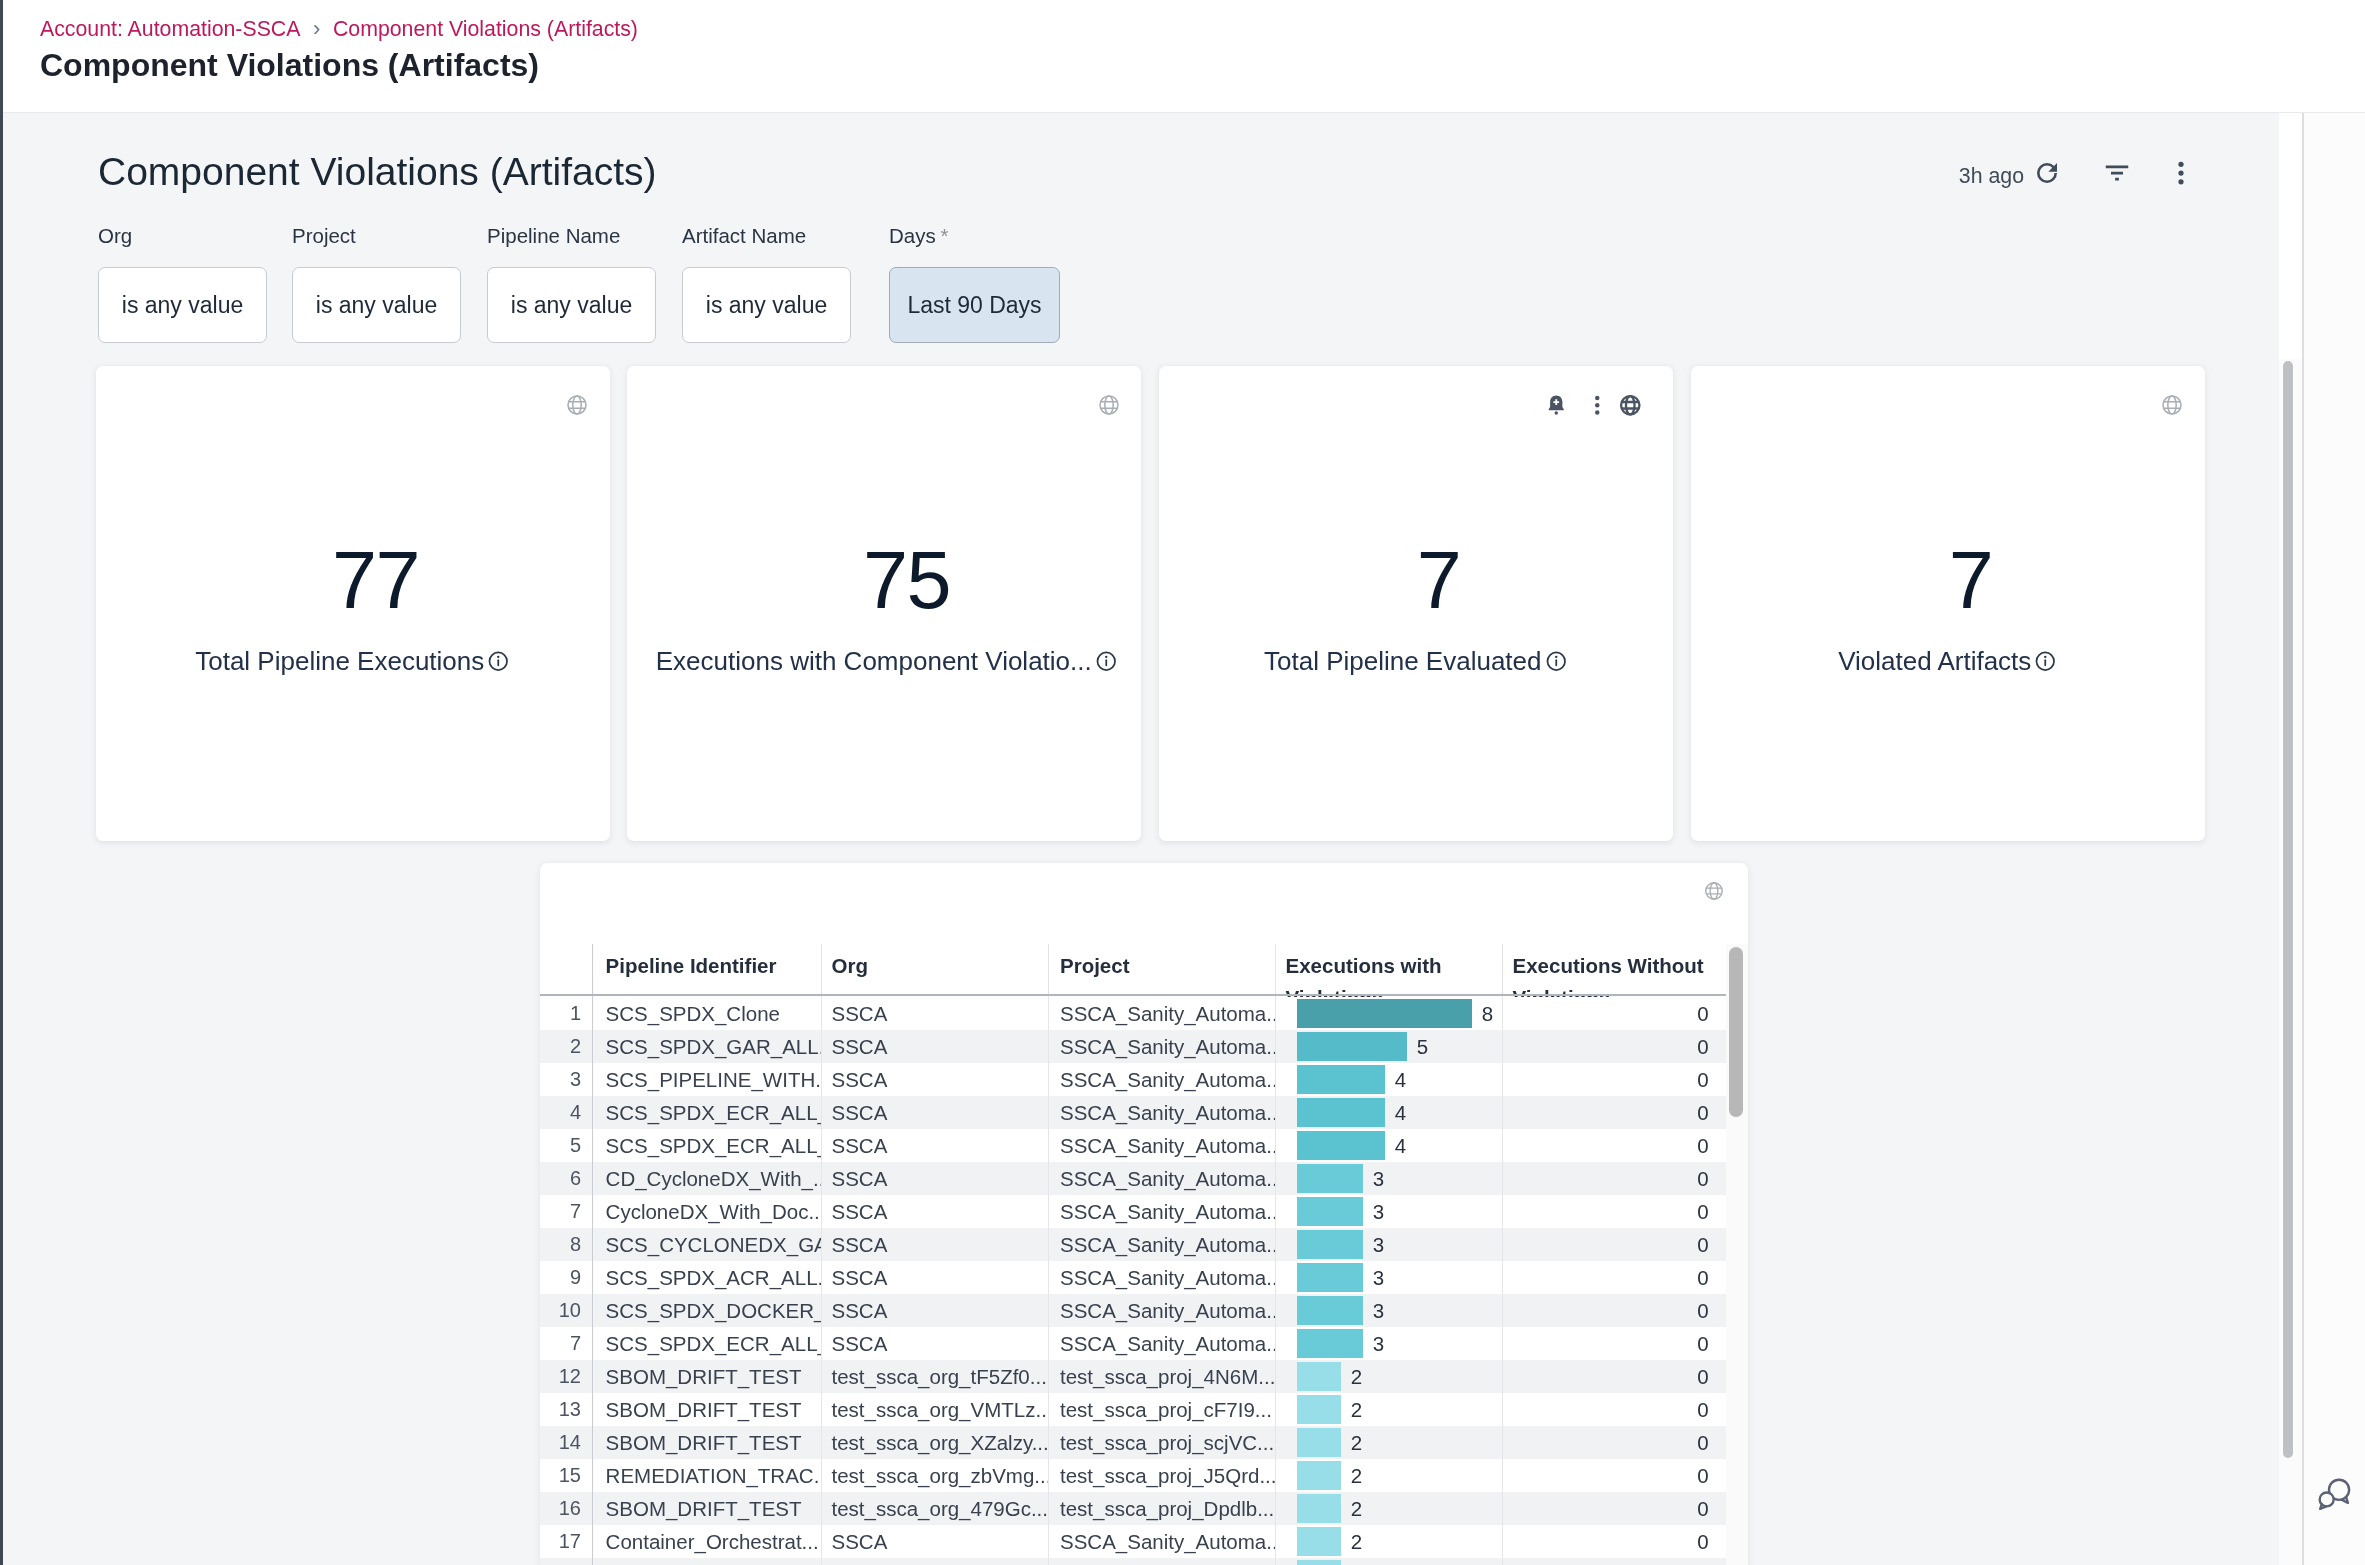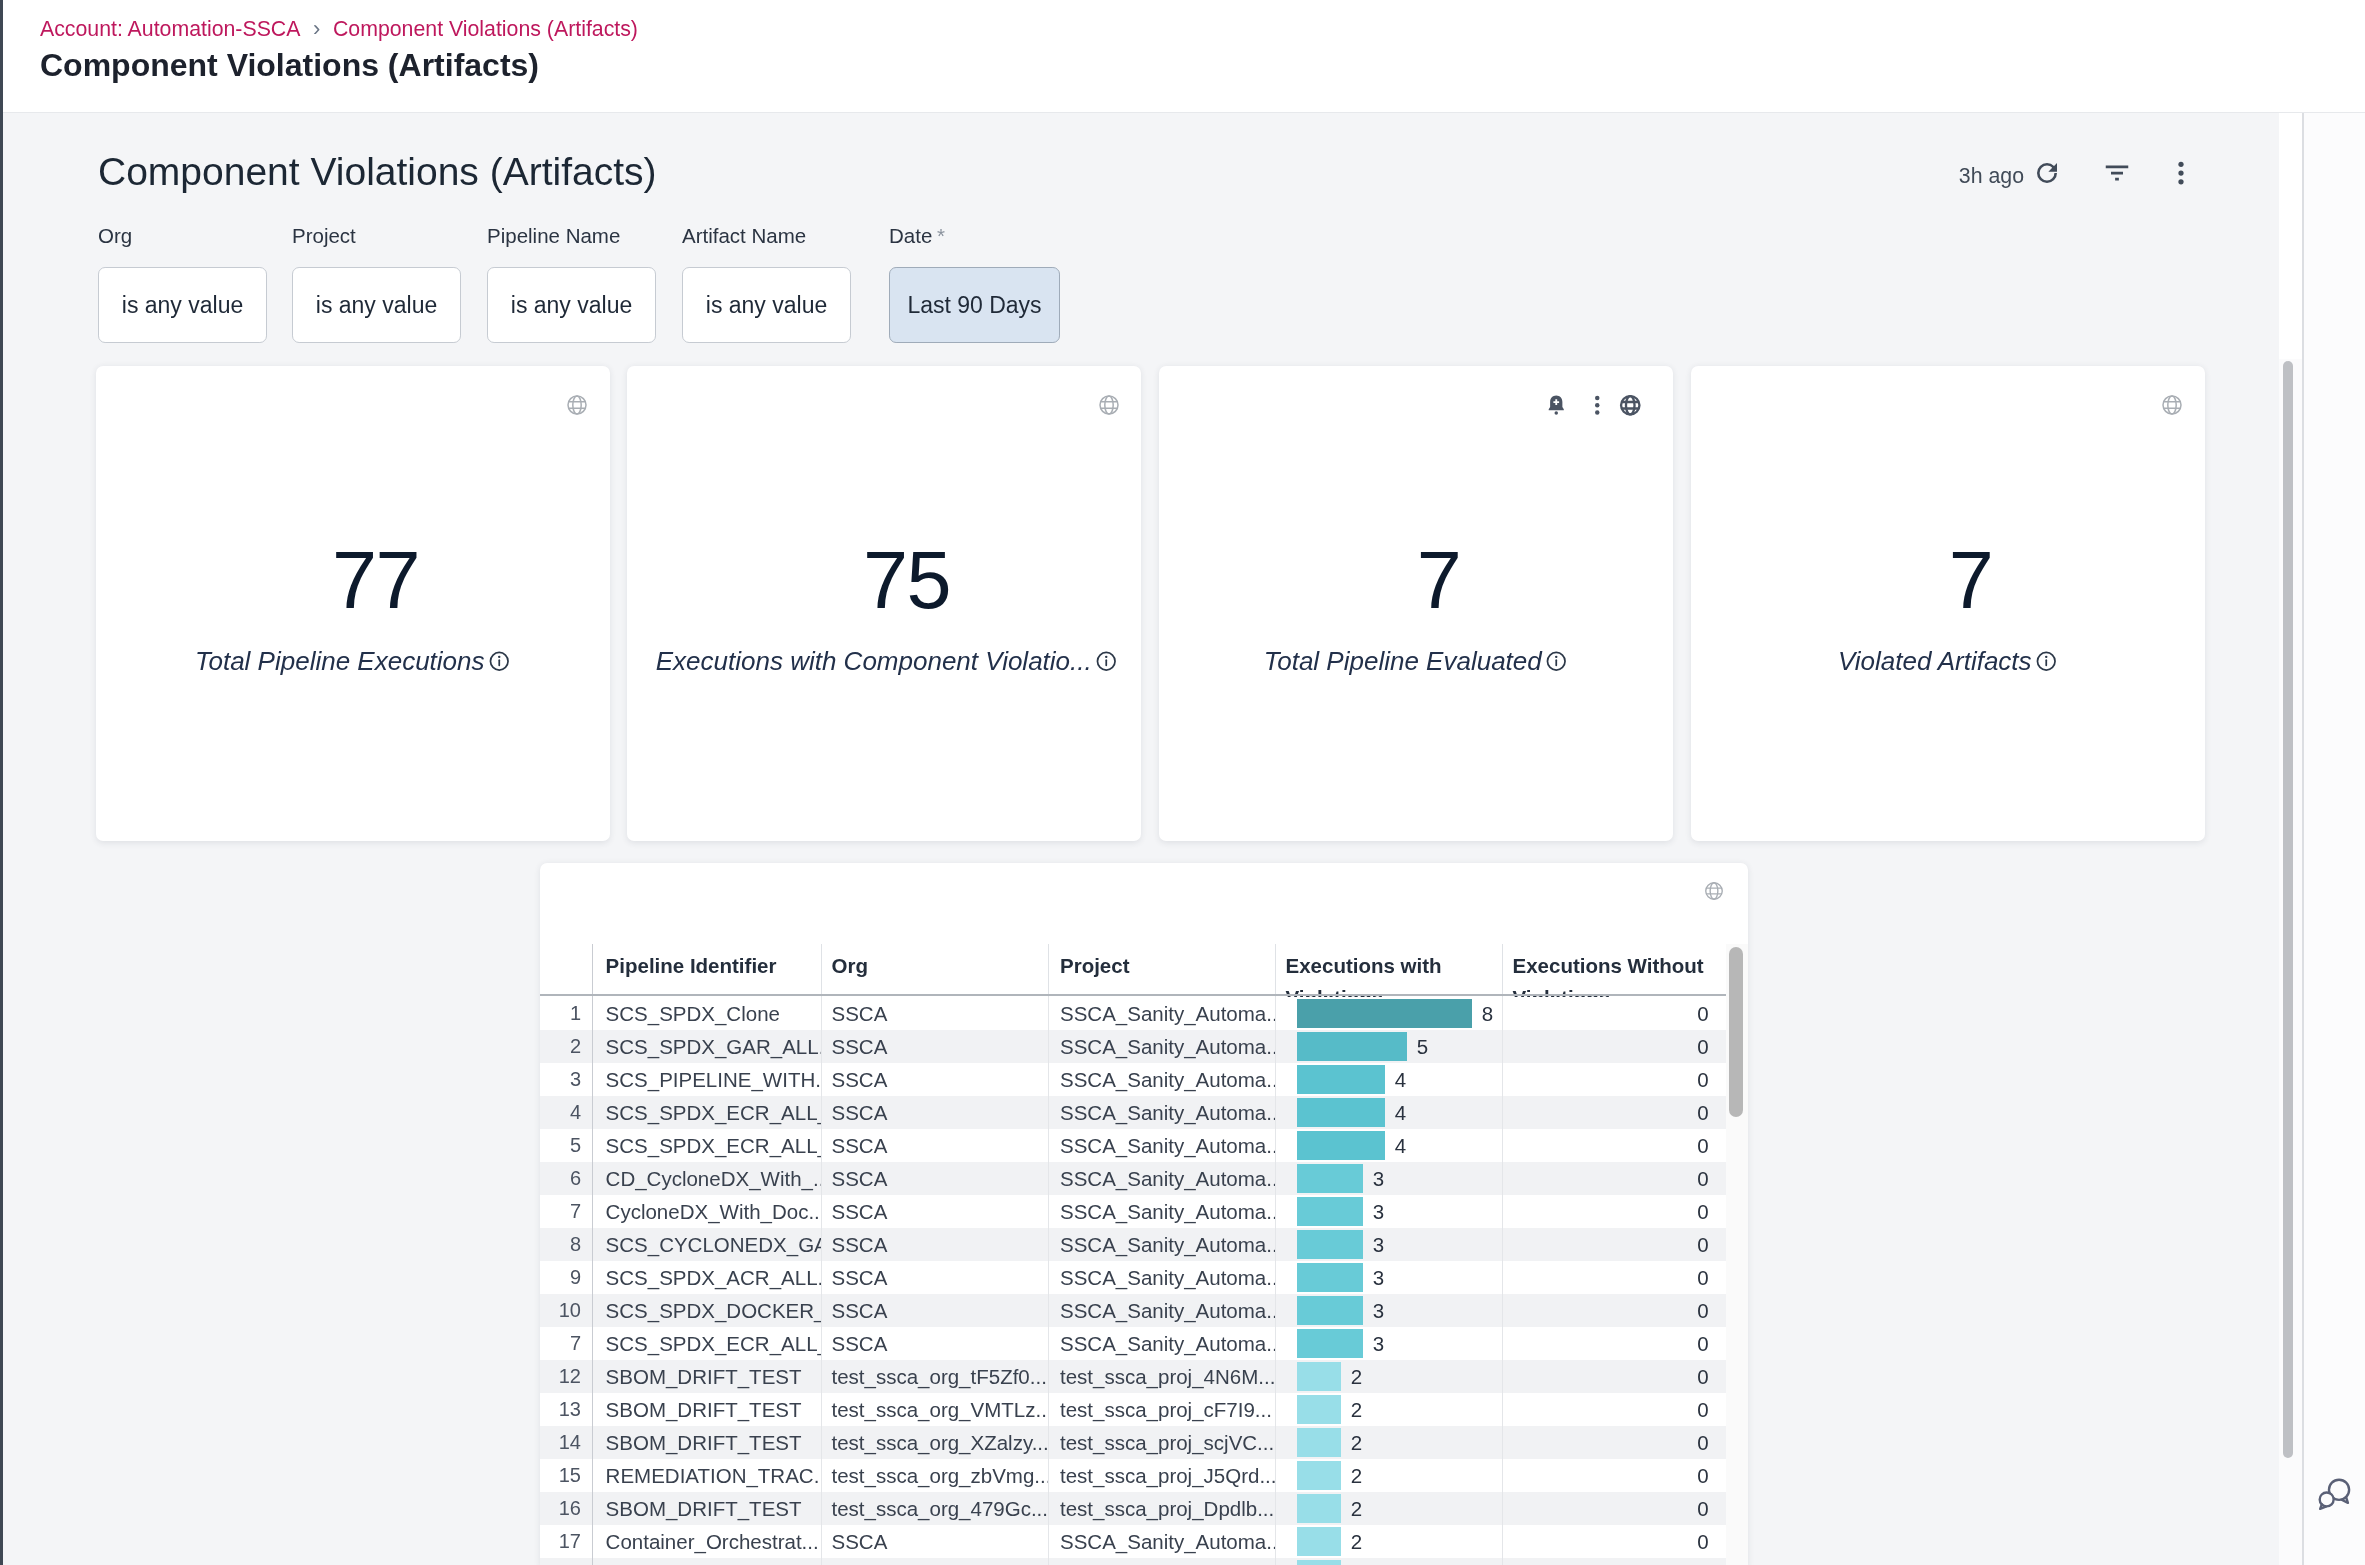--- a/index.html
+++ b/index.html
@@ -35,21 +35,21 @@
   .chip.active { background:#d9e4f1; border-color:#9fabb9; }
 
   
   .card { top:366px; width:514px; height:475px; background:#fff; border-radius:7.1px;
           box-shadow:0 1.6px 6.3px rgba(40,50,70,.10); }
   .card-globe { top:393px; width:24px; height:24px; color:#a9aeb4; cursor:pointer; }
   .c3-icon { top:393px; width:24.5px; height:24.5px; color:#4b5463; cursor:pointer; }
   .big-num { top:534px; width:514px; text-align:center; font-size:81px; font-weight:400;
              color:#0d1a2c; letter-spacing:-1.6px;padding-left:45px; }
   .card-label { top:646px; width:514px; display:flex; align-items:center; justify-content:center;
-                gap:2px; font-size:26px; color:#22304a;font-style:italic; }
+                gap:2px; font-size:26px; color:#22304a; }
   .info-ic { width:24.5px; height:24.5px; color:#2c3848; flex:none; cursor:pointer; }
 
   
   #table-card { left:540px; top:863px; width:1208px; height:703px; background:#fff;
                 border-radius:7.1px 7.1px 0 0; box-shadow:0 1.6px 6.3px rgba(40,50,70,.10); overflow:hidden; }
   #table-title-row { left:0; top:20.5px; width:1186px; display:flex; align-items:center;
                      justify-content:center; gap:11px; font-size:28.4px; color:#1b2533; }
   #table-title-row .info-ic { width:22px; height:22px; }
   #table-globe { left:1163px; top:17.4px; width:22px; height:22px; color:#a9aeb4; cursor:pointer; }
 
@@ -120,21 +120,21 @@
   <circle cx="12" cy="5" r="2.1" fill="currentColor"></circle>
     <circle cx="12" cy="12" r="2.1" fill="currentColor"></circle>
     <circle cx="12" cy="19" r="2.1" fill="currentColor"></circle>
 </svg>
 
 <div class="abs filter-label" style="left:98px">Org</div>
 <div class="abs filter-label" style="left:292px">Project</div>
 <div class="abs filter-label" style="left:487px">Pipeline Name</div>
 <div class="abs filter-label" style="left:682px">Artifact Name</div>
 <div class="abs filter-label" style="left:889px">
-  <span>Date</span><span class="star">*</span>
+  <span>Days</span><span class="star">*</span>
 </div>
 
 <div class="abs chip" style="left:98px;width:169px">is any value</div>
 <div class="abs chip" style="left:292px;width:169px">is any value</div>
 <div class="abs chip" style="left:487px;width:169px">is any value</div>
 <div class="abs chip" style="left:682px;width:169px">is any value</div>
 <div class="abs chip active" style="left:889px;width:171px">Last 90 Days</div>
 
 <div class="abs card" style="left:96px"></div>
 <div class="abs card" style="left:627px"></div>

